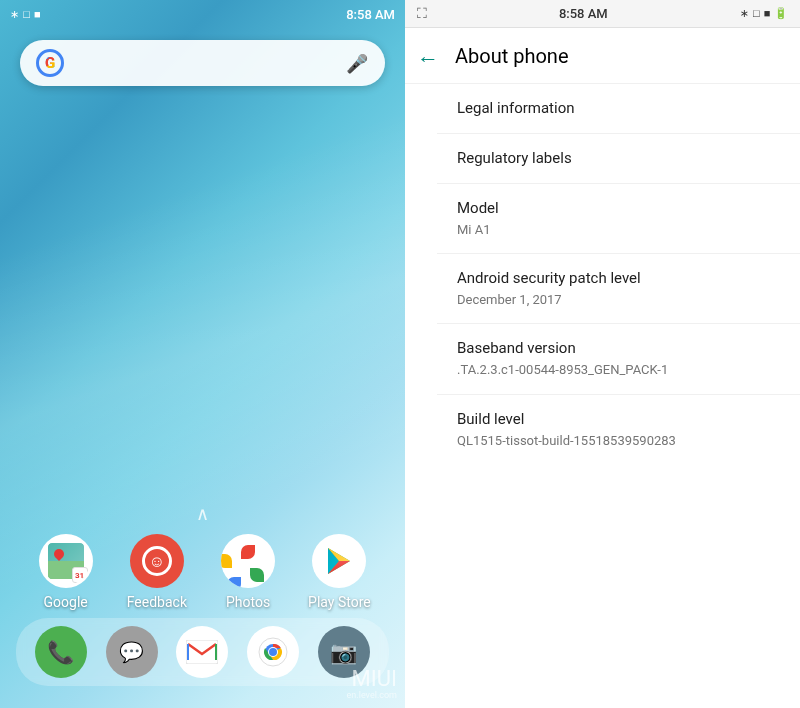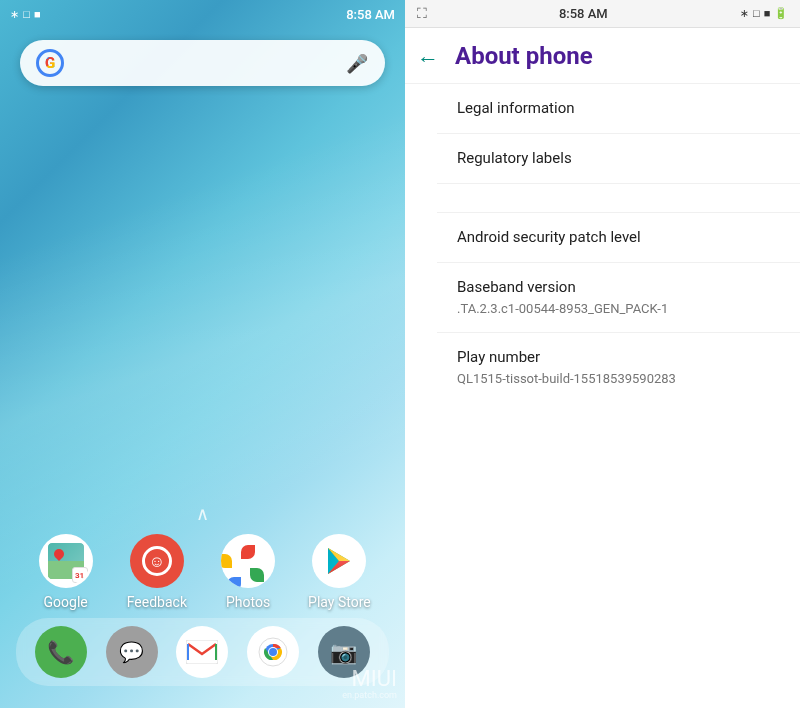--- a/index.html
+++ b/index.html
@@ -286,23 +286,23 @@
       padding: 0 12px;
       border-bottom: 1px solid #f0f0f0;
       gap: 16px;
     }
     .back-arrow {
       color: #00897B;
       font-size: 22px;
       cursor: pointer;
     }
     .about-title {
-      font-size: 24px;
-      color: #4c1d95;
-      font-weight: 700;
+      font-size: 20px;
+      color: #000000;
+      font-weight: 400;
     }
 
     
     .settings-list {
       flex: 1;
       overflow-y: auto;
       padding: 0;
       margin-left: 32px;
     }
     .settings-list::-webkit-scrollbar { width: 0; }
@@ -462,21 +462,21 @@
       </div>
 
       <div class="dock-icon dock-camera">
         <span style="color:#fff;font-size:22px;">📷</span>
       </div>
     </div>
   </div>
 
   <div class="watermark">
     <span class="wm-miui">MIUI</span>
-    <span class="wm-url">en.patch.com</span>
+    <span class="wm-url">en.level.com</span>
   </div>
 </div>
 
 <div class="right-panel">
 
   <div class="status-bar-right">
     <span class="status-left-icon">⛶</span>
     <div class="time-right">8:58 AM</div>
     <div class="status-icons-right">
       <span>∗</span>
@@ -492,26 +492,29 @@
   </div>
 
   <div class="settings-list">
     <div class="setting-item">
       <div class="setting-title">Legal information</div>
     </div>
     <div class="setting-item">
       <div class="setting-title">Regulatory labels</div>
     </div>
     <div class="setting-item">
+      <div class="setting-title">Model</div>
+      <div class="setting-value">Mi A1</div>
     </div>
     <div class="setting-item">
       <div class="setting-title">Android security patch level</div>
+      <div class="setting-value">December 1, 2017</div>
     </div>
     <div class="setting-item">
       <div class="setting-title">Baseband version</div>
       <div class="setting-value">.TA.2.3.c1-00544-8953_GEN_PACK-1</div>
     </div>
     <div class="setting-item no-border">
-      <div class="setting-title">Play number</div>
+      <div class="setting-title">Build level</div>
       <div class="setting-value">QL1515-tissot-build-15518539590283</div>
     </div>
   </div>
 </div>
 
 </body></html>

